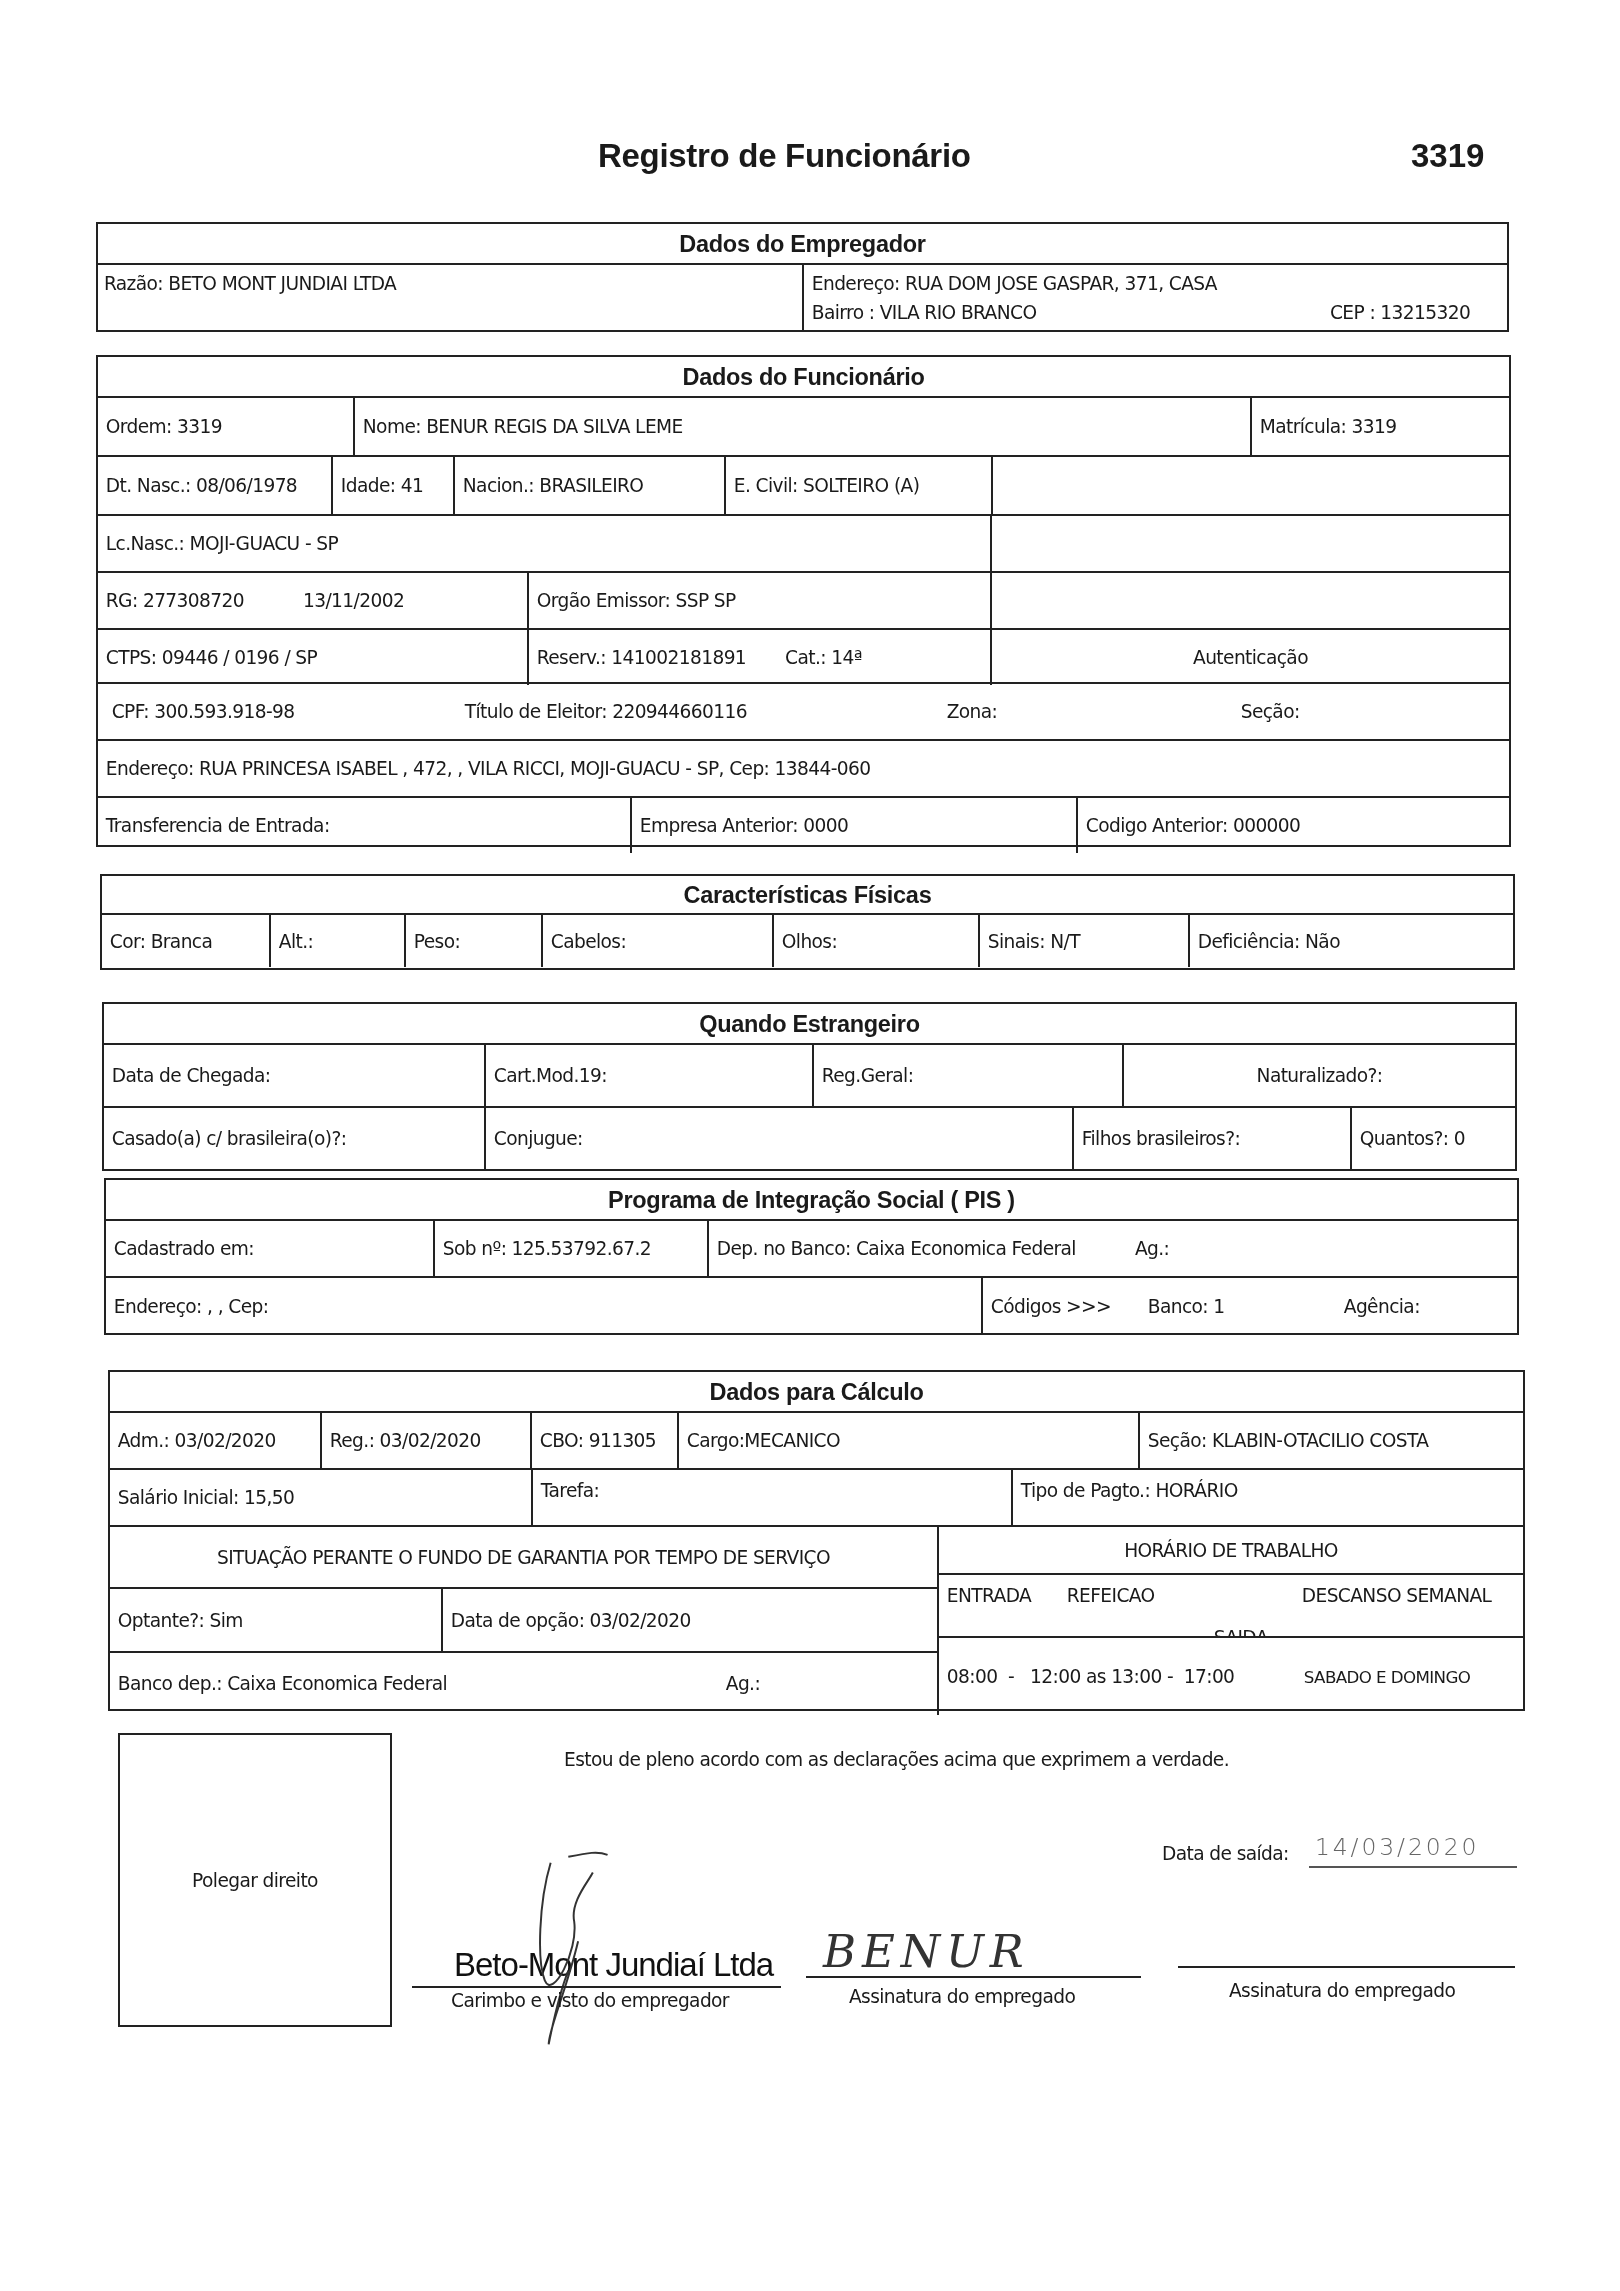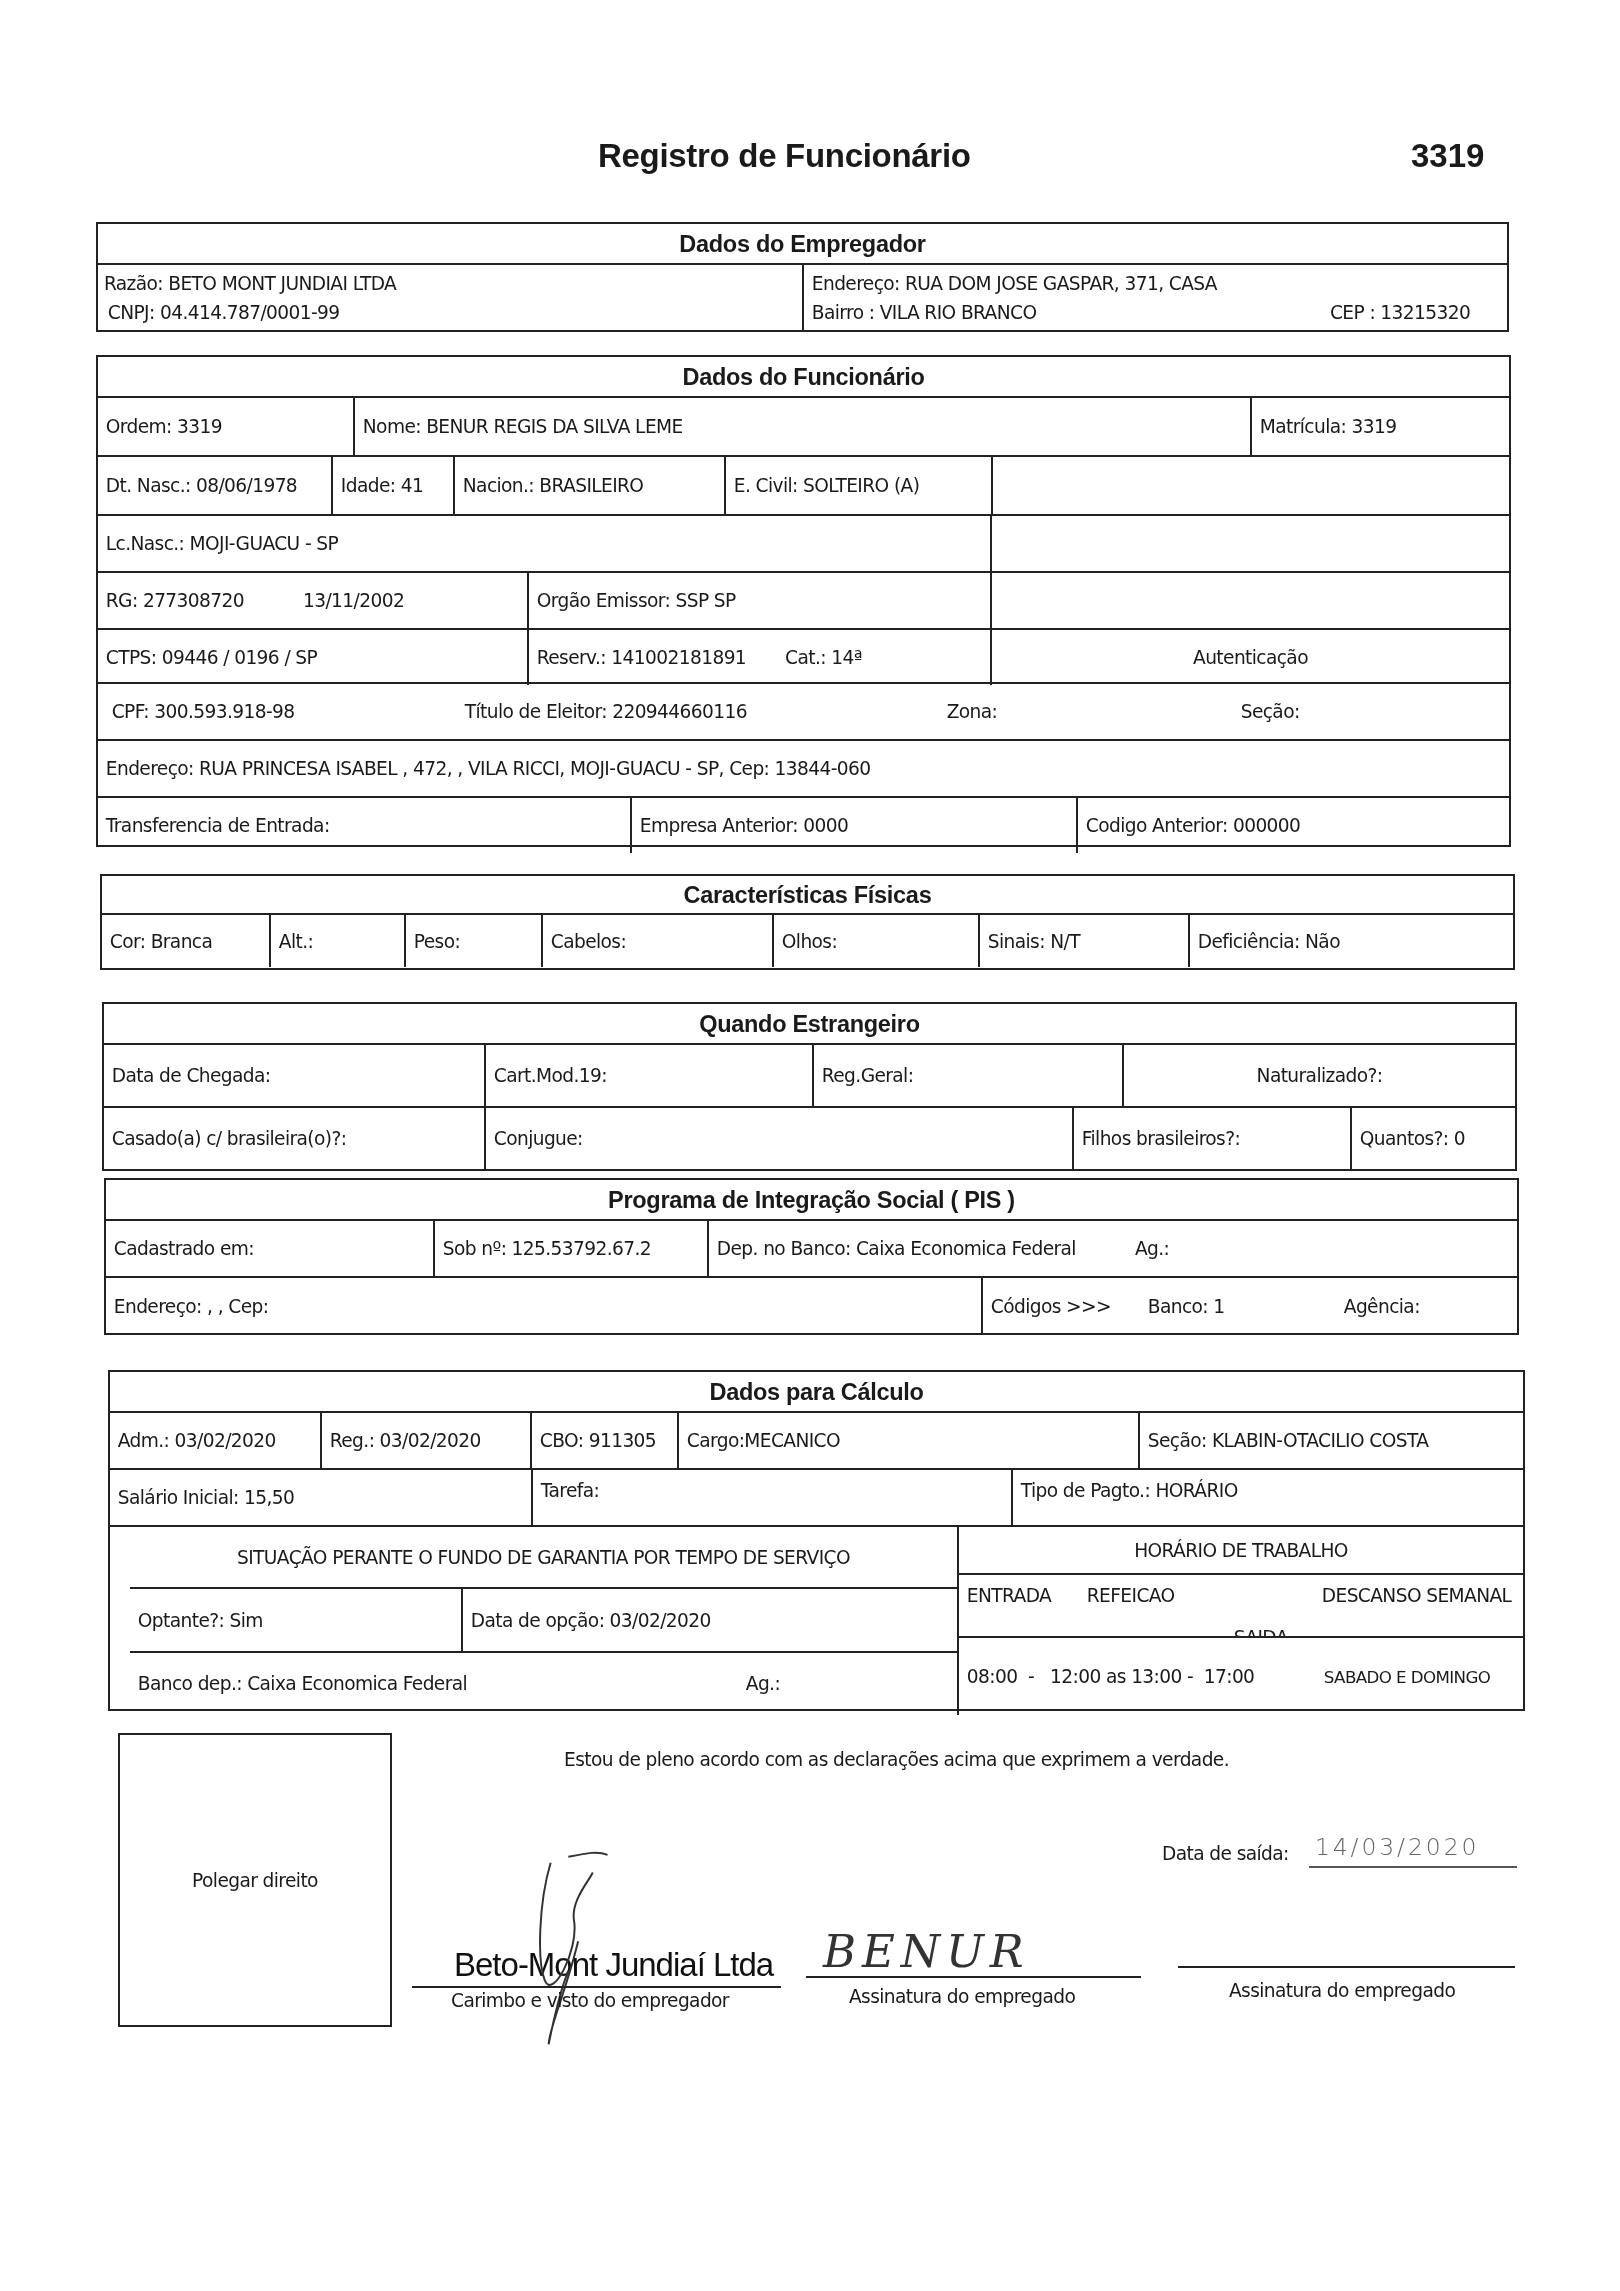--- a/index.html
+++ b/index.html
@@ -29,21 +29,20 @@
 <body>
 
 <div class="abs title">Registro de Funcionário</div>
 <div class="abs num">3319</div>
 
 <div class="sec" style="left:96px;top:222px;width:1413px;height:110px;">
   <div class="hdr">Dados do Empregador</div>
   <div style="display:flex;height:67px;">
     <div style="width:706px;border-right:2px solid #222;box-sizing:border-box;padding:3.9px 5.9px;">
       <div class="small" style="height:29px;line-height:29px;">Razão: BETO MONT JUNDIAI  LTDA</div>
-      <div class="small" style="height:29px;line-height:29px;padding-left:3.9px;">CNPJ: 04.414.787/0001-99</div>
     </div>
     <div style="flex:1;padding:3.9px 7.8px;">
       <div class="small" style="height:29px;line-height:29px;">Endereço: RUA DOM JOSE GASPAR, 371, CASA</div>
       <div class="small" style="height:29px;line-height:29px;display:flex;justify-content:space-between;padding-right:29px;">
         <span>Bairro : VILA RIO BRANCO</span>
         <span>CEP : 13215320</span>
       </div>
     </div>
   </div>
 </div>
@@ -161,21 +160,21 @@
     <div class="cell" style="width:210px;">Reg.: 03/02/2020</div>
     <div class="cell" style="width:147px;">CBO: 911305</div>
     <div class="cell" style="width:461px;">Cargo:MECANICO</div>
     <div class="cell grow">Seção: KLABIN-OTACILIO COSTA</div>
   </div>
   <div class="row" style="height:55px;">
     <div class="cell" style="width:423px;">Salário Inicial: 15,50</div>
     <div class="cell" style="width:480px;align-items:flex-start;padding-top:9.8px;">Tarefa:</div>
     <div class="cell grow" style="align-items:flex-start;padding-top:9.8px;">Tipo de Pagto.: HORÁRIO</div>
   </div>
-  <div style="display:flex;height:188px;padding-left:20px;">
+  <div style="display:flex;height:188px;">
     <div style="width:829px;border-right:2px solid #222;box-sizing:border-box;display:flex;flex-direction:column;">
       <div class="row" style="height:61px;">
         <div class="cell grow ctr">SITUAÇÃO PERANTE O FUNDO DE GARANTIA POR TEMPO DE SERVIÇO</div>
       </div>
       <div class="row" style="height:63px;">
         <div class="cell" style="width:333px;">Optante?:  Sim</div>
         <div class="cell grow">Data de opção: 03/02/2020</div>
       </div>
       <div style="display:flex;height:63px;">
         <div class="cell grow">

